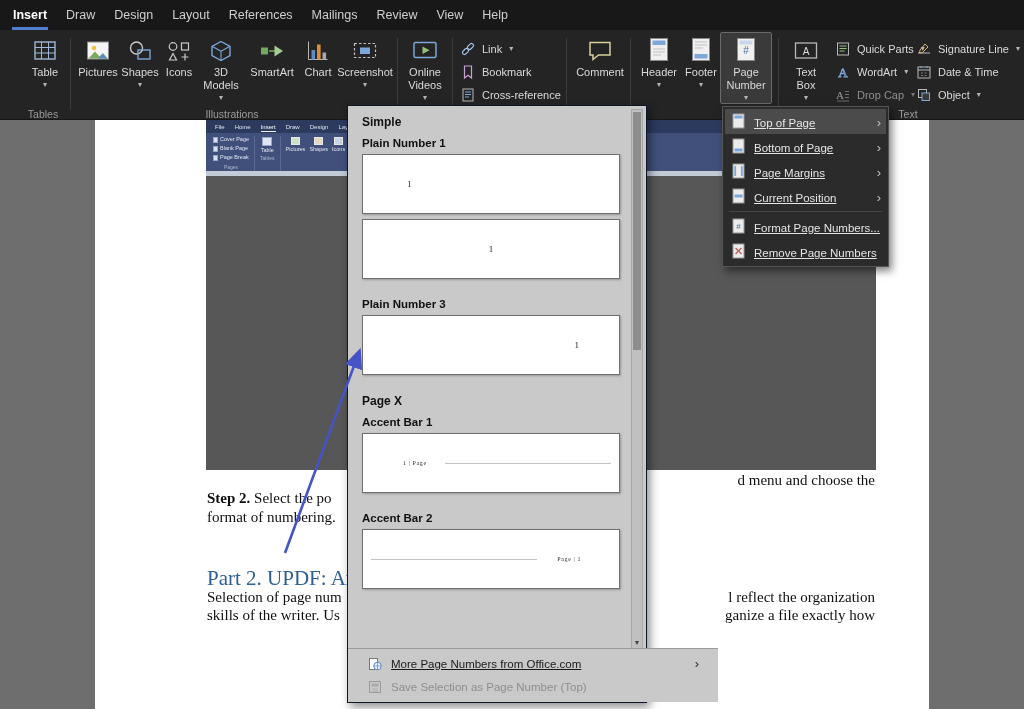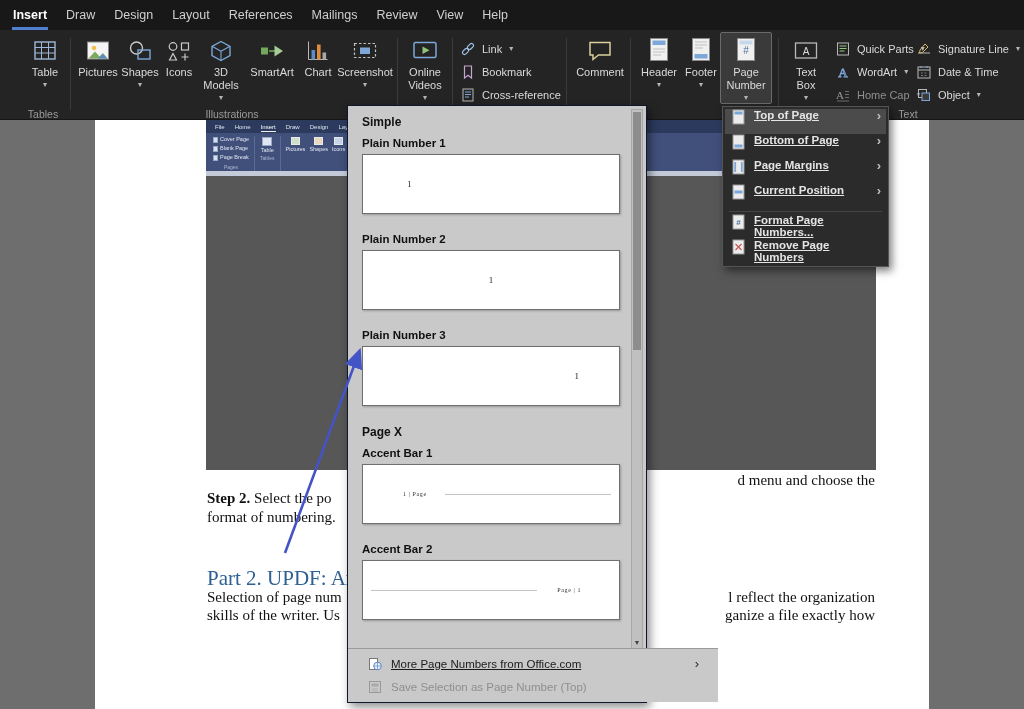--- a/index.html
+++ b/index.html
@@ -73,21 +73,21 @@
   #g-footer { position:absolute; left:0; bottom:0; width:370px; border-top:1px solid #9b9b9b; background:#c9c9c9; padding:3px 10px 4px; }
   .g-frow { display:flex; align-items:center; height:23px; padding:0 9px 0 10px; font-size:11.5px; color:#1a1a1a; }
   .g-frow .fic { width:14px; height:14px; margin-right:9px; flex:none; }
   .g-more-lbl { text-decoration:underline; }
   .g-frow.disabled { color:#8e8e8e; }
   .g-fchev { margin-left:auto; font-size:13px; color:#2a2a2a; }
 
   
   #pn-menu { position:absolute; left:722px; top:106px; width:167px; background:#2b2b2b; border:1px solid #555;
              box-shadow:3px 4px 8px rgba(0,0,0,.5); padding:2px; z-index:12; }
-  .pn-item { display:flex; align-items:flex-start; height:25px; padding:0 5px 5px 6px; font-size:11.5px; color:#e4e4e4;font-weight:bold; }
+  .pn-item { display:flex; align-items:flex-end; height:25px; padding:0 5px 5px 6px; font-size:11.5px; color:#e4e4e4; }
   .pn-item.hl { background:#4b4b4b; }
   .pn-lbl { text-decoration:underline; }
   .pn-sub { margin-left:auto; color:#c0c0c0; font-size:13px; line-height:13px; }
   .pn-ic { width:15px; height:16px; margin-right:8px; flex:none; }
   .pn-sep { height:1px; background:#454545; margin:2px 4px; }
 
   
   #arrow { position:absolute; left:258px; top:330px; z-index:30; }
 </style>
 </head>
@@ -332,21 +332,21 @@
       <span>WordArt</span>
       <span class="chev">▾</span>
     </div>
     <div class="sb dim" style="left:835px;top:56px;">
       <span class="ic16">
           <svg width="16" height="16" viewBox="0 0 16 16">
             <text x="5" y="12" font-size="11" text-anchor="middle" fill="#9a9a9a" font-family="serif">A</text>
             <path d="M10 4.5h4M10 7.5h4M10 10.5h4M2 14h12" stroke="#808080" stroke-width="0.8"></path>
           </svg>
         </span>
-      <span>Home Cap</span>
+      <span>Drop Cap</span>
       <span class="chev">▾</span>
     </div>
 
     <div class="sb" style="left:916px;top:10px;">
       <span class="ic16">
           <svg width="16" height="16" viewBox="0 0 16 16">
             <path d="M2 12h12" stroke="#b8b8b8"></path>
             <path d="M9 3l3 3-5.5 5.5L3.5 12l.5-3z" fill="none" stroke="#d8b86a" stroke-width="1"></path>
           </svg>
         </span>
@@ -450,21 +450,20 @@
     <div class="g-title">Simple</div>
 
     <div>
       <div class="g-label first">Plain Number 1</div>
       <div class="g-box">
         <span class="g-num" style="left:44px;">1</span>
       </div>
     </div>
 
     <div>
-      <div class="g-label">Plain Number 2</div>
       <div class="g-box">
         <span class="g-num" style="left:50%;transform:translate(-50%,-50%);">1</span>
       </div>
     </div>
 
     <div>
       <div class="g-label">Plain Number 3</div>
       <div class="g-box">
         <span class="g-num" style="right:40px;">1</span>
       </div>

